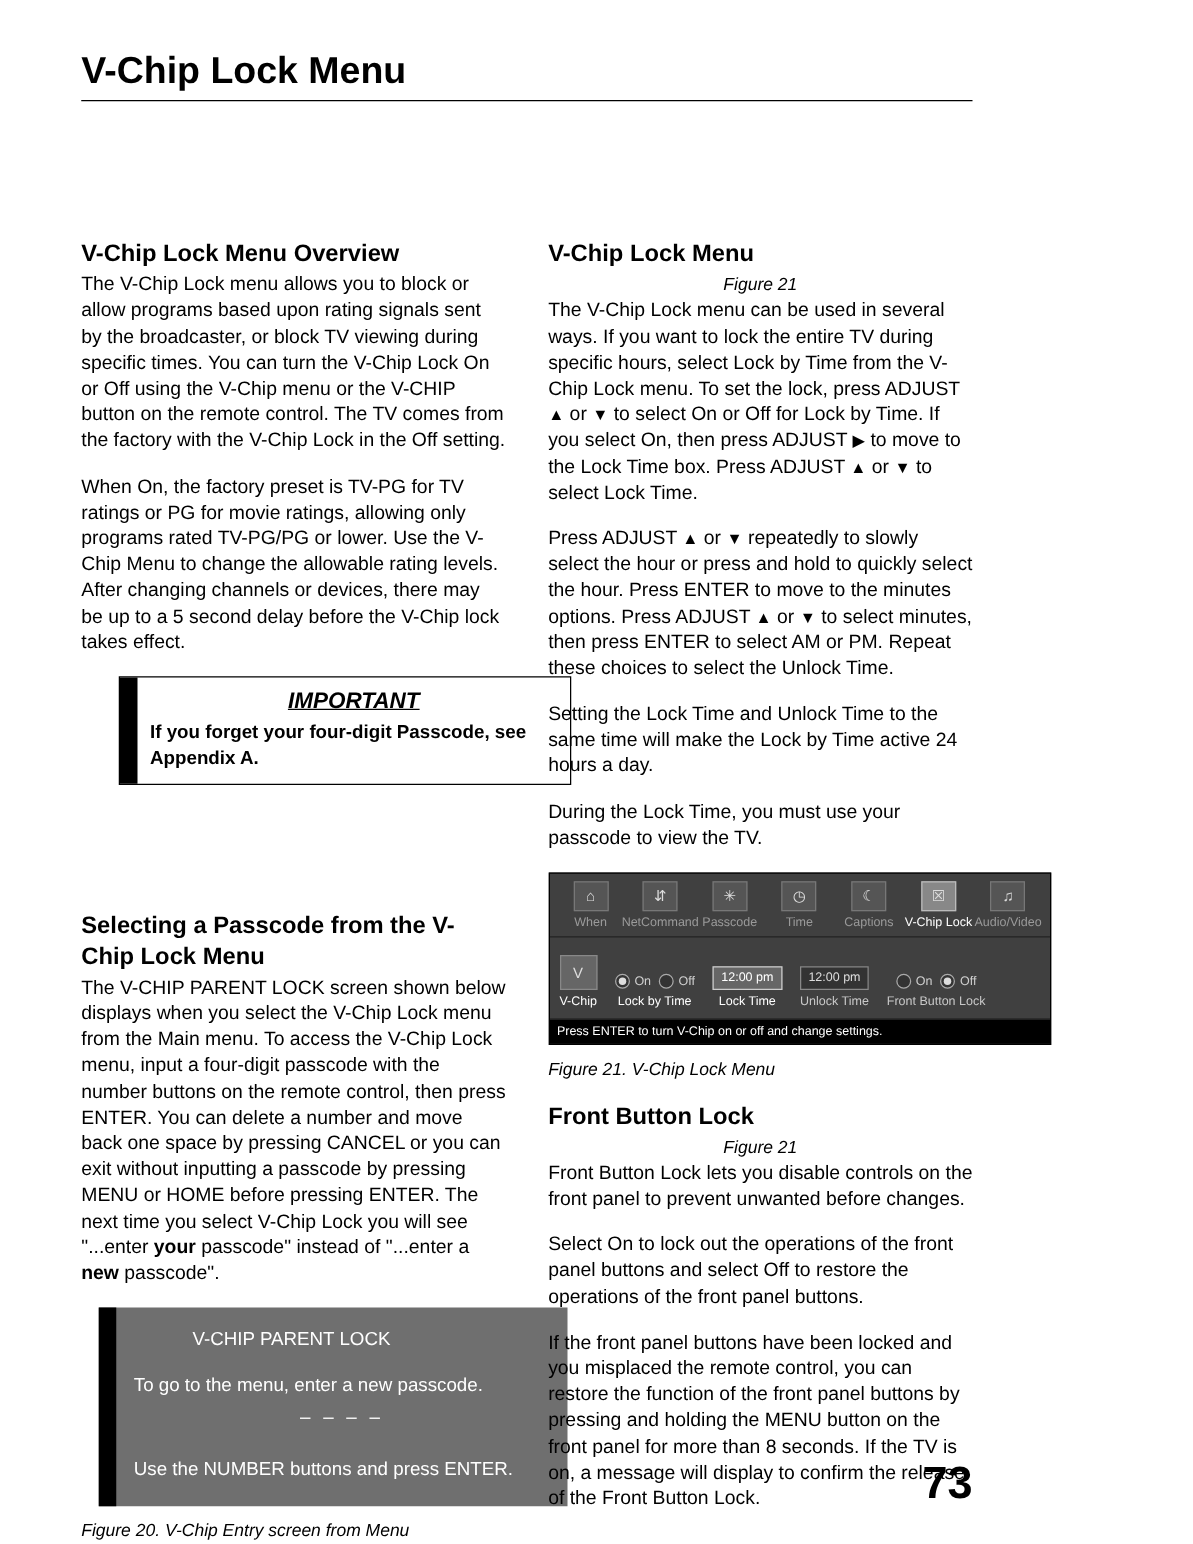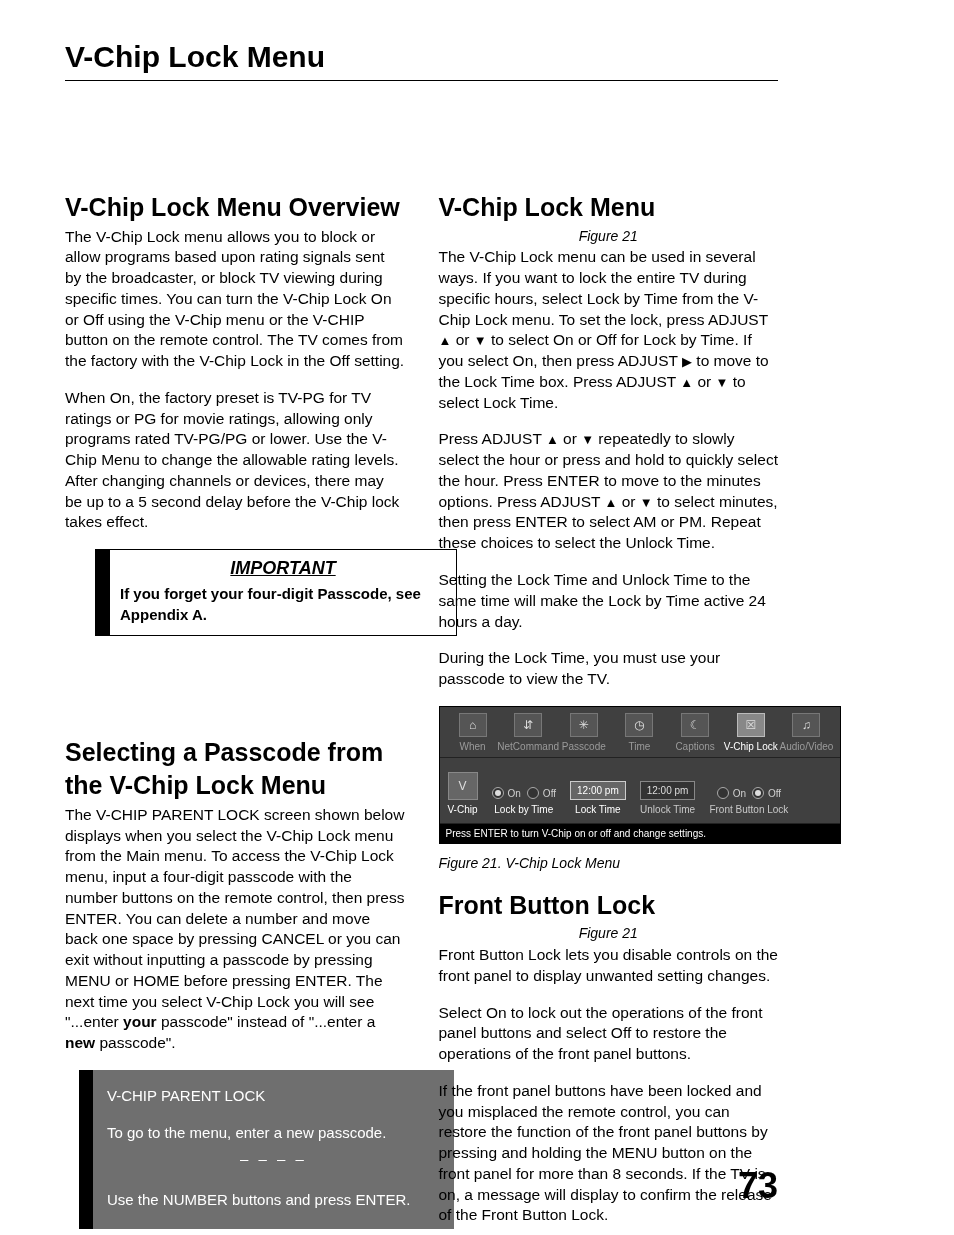--- a/index.html
+++ b/index.html
@@ -10,38 +10,38 @@
     font-family:Arial,Helvetica,sans-serif;
     color:#000;
     position:relative;
   }
   h1.page-title{
     font-size:30px;font-weight:bold;margin:0 0 6px 0;
   }
   .rule{border:0;border-top:1.5px solid #000;margin:0 0 110px 0;}
   .cols{display:flex;gap:34px;}
   .col{flex:1;min-width:0;font-size:15.5px;line-height:1.34;}
-  h2{font-size:25px;font-weight:bold;margin:0 0 2px 0;}
+  h2{font-size:19px;font-weight:bold;margin:0 0 2px 0;}
   .fig-ref{font-style:italic;font-size:14px;margin:0 0 2px 0;text-align:center;}
   p{margin:0 0 16px 0;}
   .tri{font-family:Arial;font-size:13px;}
   .important-box{
     border:1px solid #000;margin:6px 0 40px 30px;width:360px;
     display:flex;align-items:stretch;
   }
   .important-bar{width:14px;background:#000;}
   .important-inner{padding:6px 10px 10px 10px;flex:1;}
   .important-title{text-align:center;font-style:italic;font-weight:bold;font-size:18px;margin-bottom:4px;text-decoration:underline;}
   .important-text{font-weight:bold;font-size:15px;line-height:1.35;}
   .parent-lock{
     background:#6f6f6f;color:#fff;width:375px;margin:14px 0 6px 14px;
     padding:14px 14px 18px 14px;font-size:15px;line-height:1.55;
     border-left:14px solid #000;box-sizing:border-box;
   }
-  .parent-lock .pl-title{margin-bottom:14px;}
+  .parent-lock .pl-title{margin-bottom:14px;margin-left:47px;}
   .parent-lock .dashes{text-align:center;margin:2px 0 18px 0;letter-spacing:3px;}
   .caption{font-style:italic;font-size:14px;margin:10px 0 0 0;}
   
   .menu-mock{
     background:#404040;color:#cfcfcf;border:1px solid #000;
     width:400px;padding:0;margin:6px 0 8px 0;font-size:10px;
   }
   .mm-tabs{display:flex;justify-content:space-between;padding:6px 6px 2px 6px;}
   .mm-tab{display:flex;flex-direction:column;align-items:center;gap:3px;width:54px;color:#9a9a9a;}
   .mm-tab.sel{color:#fff;}
@@ -199,20 +199,20 @@
             <div class="mm-label">Front Button Lock</div>
           </div>
         </div>
         <div class="mm-footer">Press ENTER to turn V-Chip on or off and change settings.</div>
       </div>
 
       <div class="caption">Figure 21. V-Chip Lock Menu</div>
 
       <h2 style="margin-top:16px">Front Button Lock</h2>
       <div class="fig-ref">Figure 21</div>
-      <p>Front Button Lock lets you disable controls on the front panel to display unwanted setting changes.</p>
+      <p>Front Button Lock lets you disable controls on the front panel to prevent unwanted before changes.</p>
       <p>Select On to lock out the operations of the front panel buttons and select Off to restore the operations of the front panel buttons.</p>
       <p>If the front panel buttons have been locked and you misplaced the remote control, you can restore the function of the front panel buttons by pressing and holding the MENU button on the front panel for more than 8 seconds.  If the TV is on, a message will display to confirm the release of the Front Button Lock.</p>
     </div>
   </div>
 
   <div class="page-num">73</div>
 </div>
 
 </body></html>

